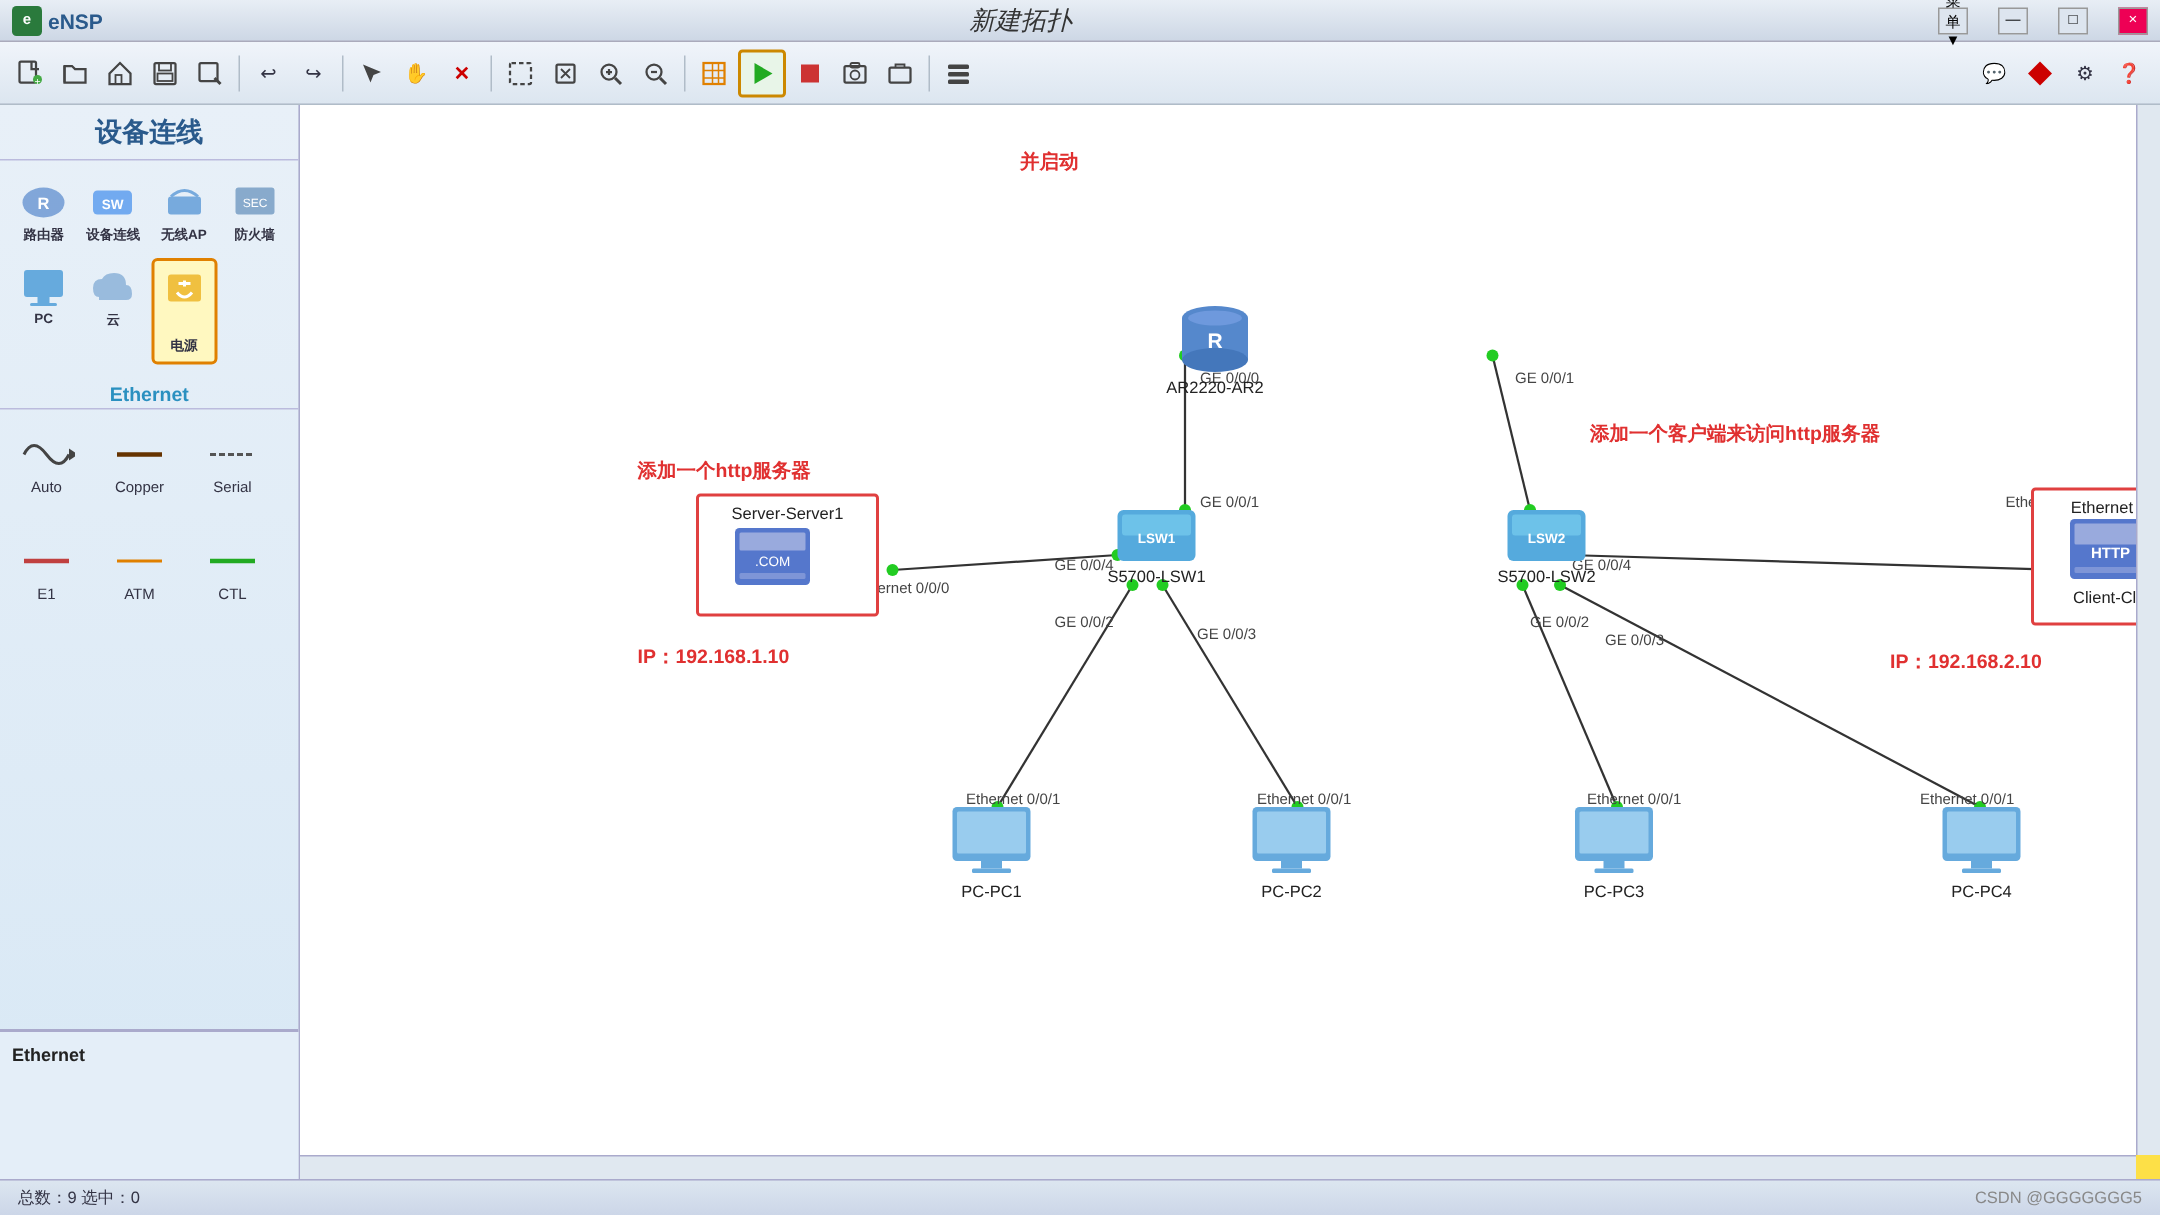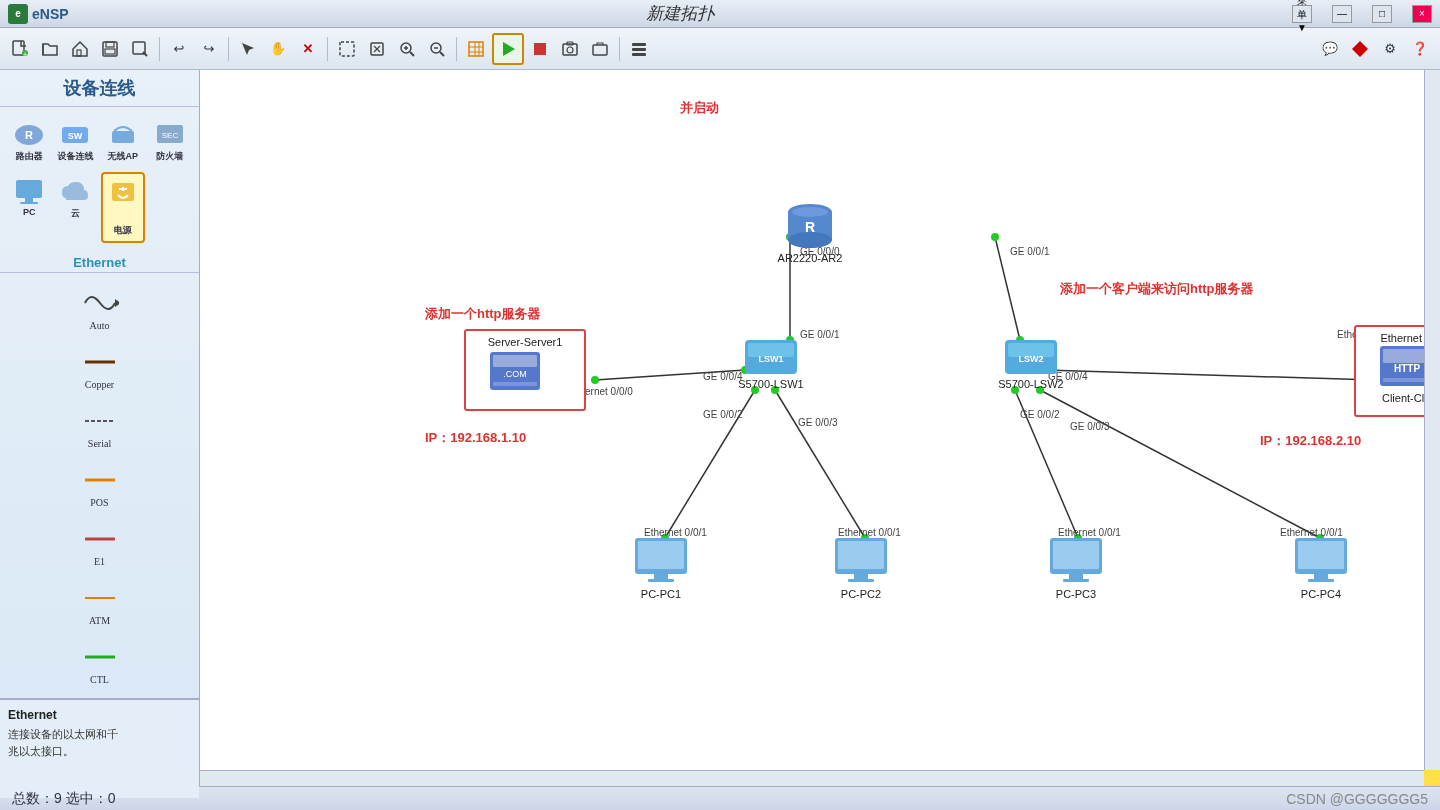--- a/index.html
+++ b/index.html
@@ -85,24 +85,23 @@
     #cable-label {
       text-align: center;
       color: #2a90c0;
       font-weight: bold;
       padding: 4px 0 2px;
       font-size: 13px;
       border-bottom: 1px solid #bbd;
     }
     #cable-grid {
       display: grid;
-      grid-template-columns: repeat(1, 1fr);
-      gap: 4px;
+      grid-template-columns: repeat(4, 1fr);
+      gap: 16px;
       padding: 8px;
-      font-family: Liberation Serif, serif;
     }
     .cable-icon {
       display: flex; flex-direction: column; align-items: center; cursor: pointer;
       padding: 4px 2px;
       border-radius: 4px;
       border: 1px solid transparent;
     }
     .cable-icon .icon-box { width: 40px; height: 34px; display: flex; align-items: center; justify-content: center; }
     .cable-icon .icon-label { font-size: 10px; color: #334; }
 
@@ -139,21 +138,21 @@
     }
 
     
     #statusbar {
       height: 24px;
       background: linear-gradient(to bottom, #dce6f0, #ccd6e8);
       border-top: 1px solid #aac;
       display: flex;
       align-items: center;
       padding: 0 12px;
-      font-size: 14px;
+      font-size: 11px;
       color: #334;
       justify-content: space-between;
     }
 
     
     .annot-red { fill: #e03030; font-size: 13px; font-weight: bold; }
     .port-label { font-size: 10px; fill: #444; }
   </style>
 </head>
 <body>
@@ -437,21 +436,20 @@
           <svg width="38" height="32" viewBox="0 0 38 32">
             <line x1="4" y1="16" x2="34" y2="16" stroke="#22aa22" stroke-width="3"></line>
           </svg>
         </div>
         <div class="icon-label">CTL</div>
       </div>
     </div>
 
     <div id="sidebar-info">
       <div class="info-title">Ethernet</div>
-      <div class="info-text">连接设备的以太网和千<br>兆以太接口。</div>
     </div>
   </div>
 
   <div id="canvas-area">
     <svg id="canvas-svg" xmlns="http://www.w3.org/2000/svg">
 
       <rect width="100%" height="100%" fill="white"></rect>
 
       <text x="480" y="42" class="annot-red" fill="#e03030" font-size="14" font-weight="bold">并启动</text>
 

